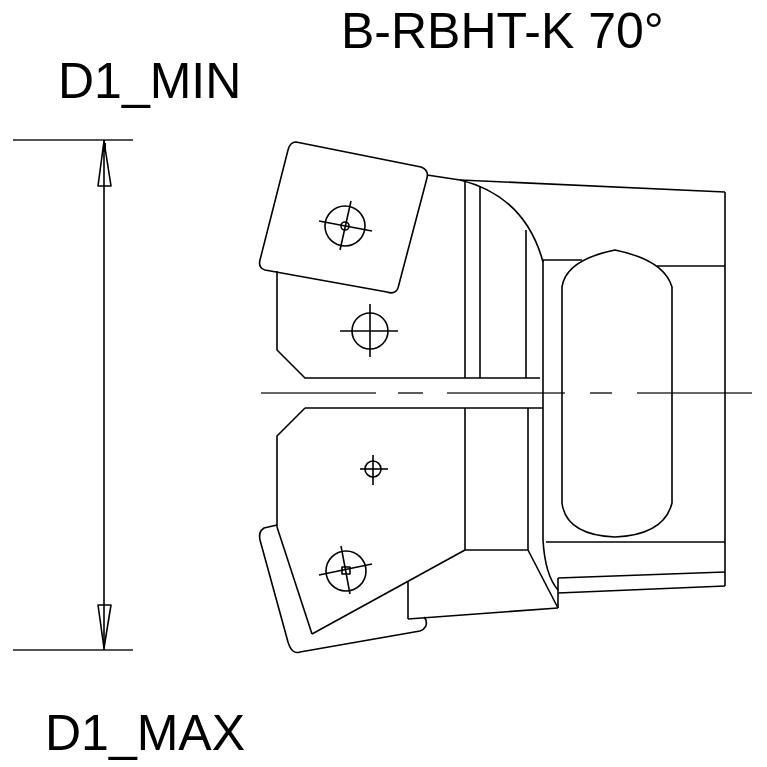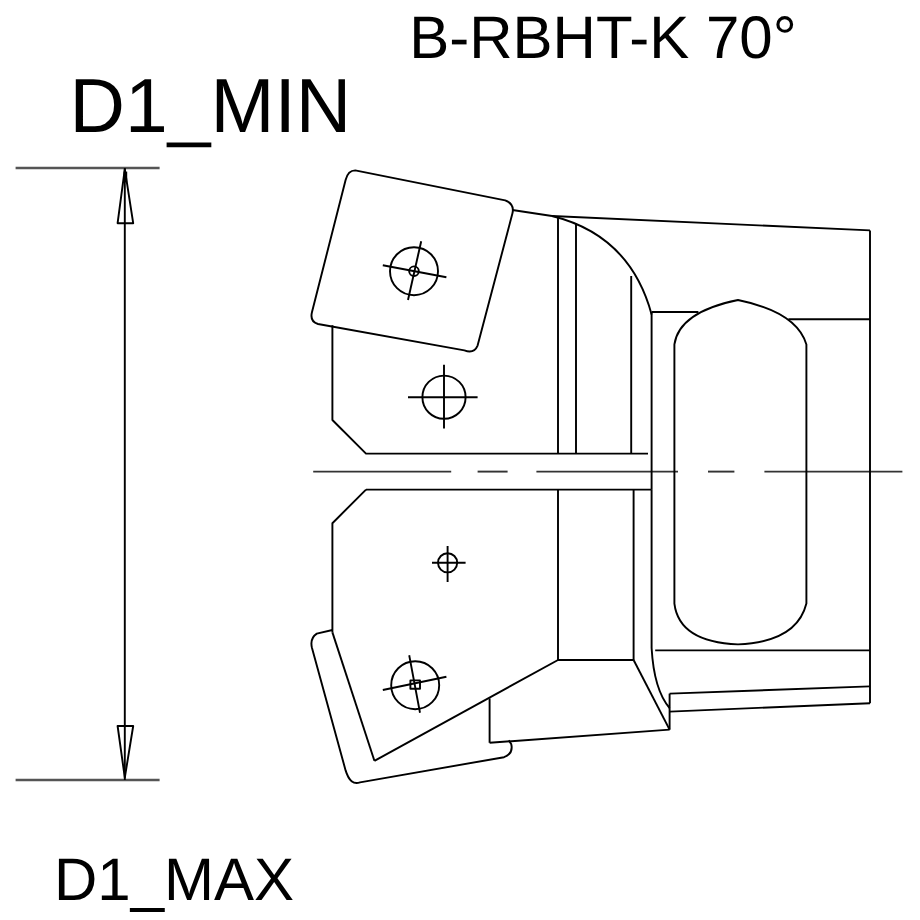--- a/index.html
+++ b/index.html
@@ -6,21 +6,21 @@
     body { width: 767px; height: 767px; overflow: hidden; position: relative; }
     .canvas { position: absolute; left: 0; top: 0; width: 767px; height: 767px; }
     .label {
       position: absolute;
       font-family: "Liberation Sans", sans-serif;
       color: #000000;
       white-space: nowrap;
       line-height: 1;
     }
     .title { left: 341px; top: 6px; font-size: 50px; text-align: center; }
-    .d1min { left: 58px; top: 56px; font-size: 64px; }
+    .d1min { left: 58px; top: 56px; font-size: 50px; }
     .d1max { left: 45px; top: 708px; font-size: 50px; }
     svg { position: absolute; left: 0; top: 0; }
     .ln { stroke: #000; stroke-width: 1.6; fill: none; stroke-linejoin: round; }
     .ext { stroke: #555; stroke-width: 2; fill: none; }
     .ctr { stroke: #333; stroke-width: 1.6; fill: none; }
   </style>
 </head>
 <body>
 
 <div class="canvas">

